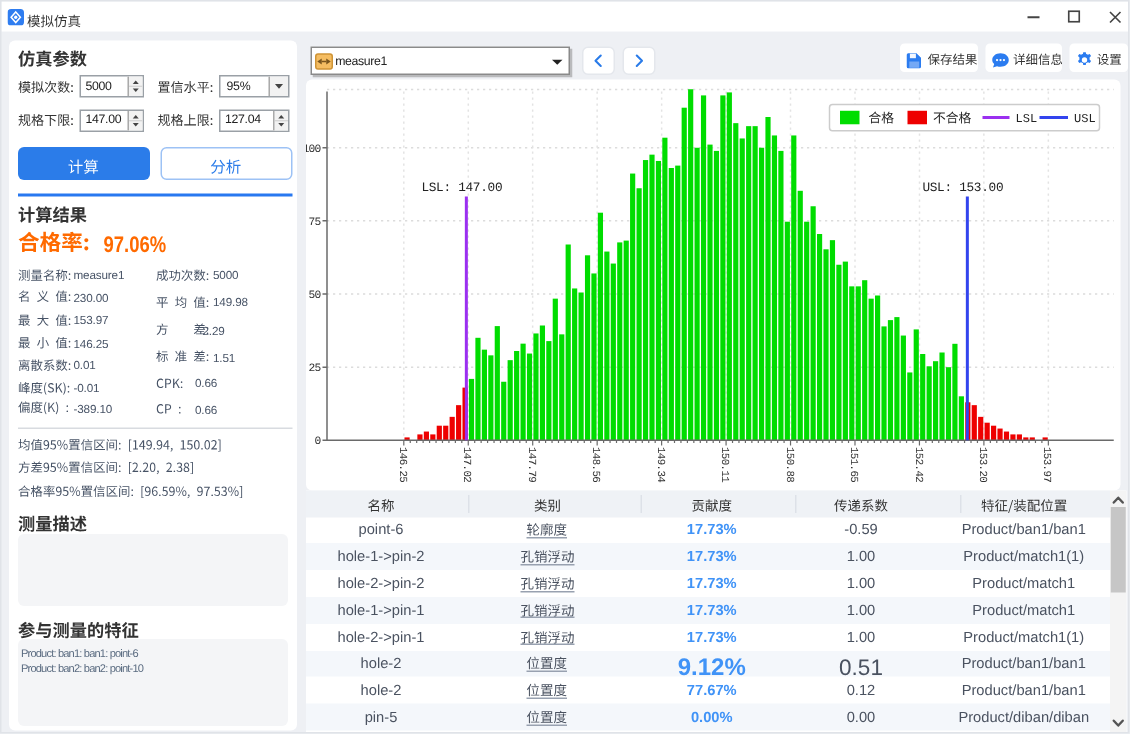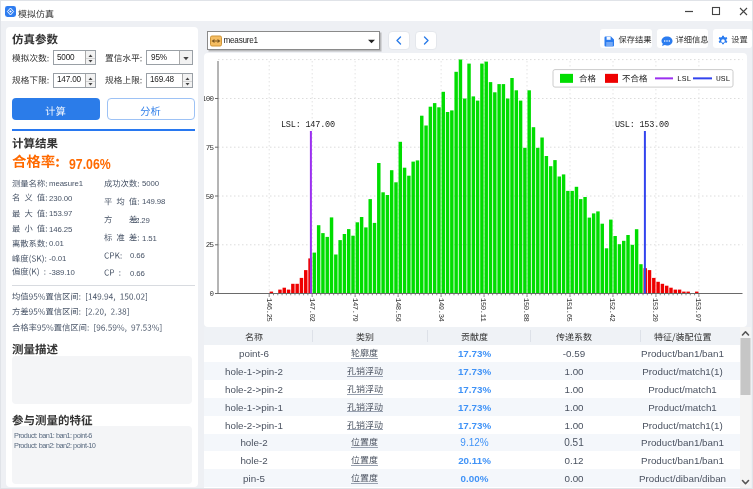--- a/index.html
+++ b/index.html
@@ -66,21 +66,21 @@
         <path d="M4.5 10.4 L6.5 8 L2.5 8 Z" fill="#444"></path>
         <line x1="0" y1="6.5" x2="9" y2="6.5" stroke="#ccc" stroke-width="0.8"></line>
       </svg></div>
   </div>
 <div style="position:absolute;left:104px;top:72px;">
     <svg width="38" height="13" viewBox="0 -10.1 38 12.6" style="overflow:visible;display:block">
       <path fill="#333" d="M4.1 -6.9V-2.3H4.8V-6.3H7.2V-2.3H7.8V-6.9ZM1.8 -7.2V-5.9H0.6V-5.3H1.8V-4.4L1.8 -3.8H0.4V-3.2H1.8C1.7 -2.0 1.4 -0.7 0.3 0.1C0.5 0.3 0.7 0.5 0.8 0.6C1.6 -0.1 2.0 -1.1 2.2 -2.1C2.6 -1.6 3.1 -0.9 3.3 -0.6L3.8 -1.1C3.6 -1.3 2.7 -2.4 2.3 -2.7L2.4 -3.2H3.7V-3.8H2.4L2.4 -4.4V-5.3H3.6V-5.9H2.4V-7.2ZM5.7 -5.6V-3.9C5.7 -2.5 5.4 -0.9 3.2 0.2C3.3 0.3 3.5 0.6 3.6 0.7C4.9 0.0 5.6 -0.9 6.0 -1.9V-0.2C6.0 0.3 6.2 0.5 6.8 0.5H7.5C8.2 0.5 8.3 0.2 8.3 -1.2C8.2 -1.2 8.0 -1.3 7.8 -1.4C7.8 -0.2 7.7 -0.0 7.5 -0.0H6.8C6.6 -0.0 6.6 -0.1 6.6 -0.3V-2.5H6.2C6.2 -3.0 6.3 -3.5 6.3 -3.9V-5.6Z M13.7 -5.8H15.6C15.3 -5.3 15.0 -4.8 14.6 -4.3C14.2 -4.7 13.8 -5.2 13.6 -5.6ZM10.5 -7.3V-5.4H9.2V-4.8H10.4C10.1 -3.6 9.5 -2.3 8.9 -1.5C9.1 -1.4 9.2 -1.1 9.3 -0.9C9.7 -1.5 10.1 -2.5 10.5 -3.5V0.7H11.1V-3.7C11.3 -3.3 11.6 -2.8 11.8 -2.6L12.2 -3.1C12.0 -3.3 11.3 -4.2 11.1 -4.4V-4.8H12.1L11.9 -4.7C12.0 -4.6 12.3 -4.3 12.4 -4.2C12.7 -4.5 13.0 -4.8 13.2 -5.1C13.5 -4.7 13.8 -4.3 14.1 -3.9C13.4 -3.3 12.5 -2.8 11.7 -2.5C11.8 -2.4 12.0 -2.2 12.0 -2.0C12.3 -2.1 12.5 -2.2 12.7 -2.3V0.7H13.3V0.3H15.8V0.7H16.4V-2.3L16.8 -2.2C16.9 -2.4 17.1 -2.6 17.2 -2.7C16.3 -3.0 15.6 -3.4 15.0 -3.9C15.6 -4.5 16.1 -5.3 16.4 -6.2L16.0 -6.4L15.9 -6.4H14.0C14.2 -6.6 14.3 -6.9 14.4 -7.2L13.8 -7.3C13.4 -6.4 12.9 -5.6 12.2 -5.0V-5.4H11.1V-7.3ZM13.3 -0.3V-1.9H15.8V-0.3ZM13.1 -2.5C13.7 -2.8 14.1 -3.1 14.6 -3.5C15.0 -3.1 15.5 -2.8 16.1 -2.5Z M21.1 -7.2V-0.4H17.8V0.3H25.7V-0.4H21.8V-3.8H25.1V-4.5H21.8V-7.2Z M26.9 -7.0V0.7H27.5V-6.4H28.7C28.6 -5.8 28.3 -5.0 28.1 -4.4C28.7 -3.7 28.8 -3.1 28.8 -2.6C28.8 -2.3 28.8 -2.1 28.7 -2.0C28.6 -2.0 28.5 -1.9 28.4 -1.9C28.2 -1.9 28.1 -1.9 27.9 -1.9C28.0 -1.8 28.0 -1.5 28.0 -1.4C28.2 -1.4 28.5 -1.4 28.6 -1.4C28.8 -1.4 29.0 -1.5 29.1 -1.5C29.3 -1.7 29.4 -2.1 29.4 -2.6C29.4 -3.1 29.3 -3.7 28.6 -4.5C28.9 -5.2 29.3 -6.0 29.5 -6.7L29.1 -7.0L29.0 -7.0ZM33.2 -4.8V-3.7H30.6V-4.8ZM33.2 -5.3H30.6V-6.4H33.2ZM29.9 0.7C30.1 0.6 30.4 0.5 32.2 0.0C32.1 -0.1 32.1 -0.4 32.1 -0.6L30.6 -0.2V-3.1H31.4C31.9 -1.4 32.7 -0.0 34.1 0.6C34.1 0.5 34.3 0.2 34.5 0.1C33.8 -0.2 33.2 -0.7 32.8 -1.3C33.3 -1.6 33.9 -2.0 34.3 -2.4L33.9 -2.8C33.5 -2.5 33.0 -2.1 32.5 -1.8C32.3 -2.2 32.1 -2.6 32.0 -3.1H33.8V-6.9H29.9V-0.5C29.9 -0.1 29.8 0.1 29.6 0.2C29.7 0.3 29.9 0.5 29.9 0.7Z M36.0 -3.4C36.3 -3.4 36.6 -3.6 36.6 -4.0C36.6 -4.4 36.3 -4.6 36.0 -4.6C35.7 -4.6 35.4 -4.4 35.4 -4.0C35.4 -3.6 35.7 -3.4 36.0 -3.4ZM36.0 0.1C36.3 0.1 36.6 -0.1 36.6 -0.5C36.6 -0.9 36.3 -1.1 36.0 -1.1C35.7 -1.1 35.4 -0.9 35.4 -0.5C35.4 -0.1 35.7 0.1 36.0 0.1Z"></path>
     </svg>
   </div>
 <div class="abs" style="left:145px;top:71.5px;width:47px;height:15px;background:#fff;border:1px solid #9aa0a6;box-sizing:border-box">
-    <span class="mono" style="position:absolute;left:3px;top:2.6px;font-size:8.2px;letter-spacing:-0.2px;color:#222;line-height:1">169.48</span>
+    <span class="mono" style="position:absolute;left:3px;top:2.6px;font-size:8.2px;letter-spacing:-0.2px;color:#222;line-height:1">127.04</span>
     <div style="position:absolute;right:0;top:0;width:9px;height:13px;background:#f2f2f2;border-left:1px solid #aaa"><svg width="9" height="13" viewBox="0 0 9 13">
         <path d="M4.5 2.6 L6.5 5 L2.5 5 Z" fill="#444"></path>
         <path d="M4.5 10.4 L6.5 8 L2.5 8 Z" fill="#444"></path>
         <line x1="0" y1="6.5" x2="9" y2="6.5" stroke="#ccc" stroke-width="0.8"></line>
       </svg></div>
   </div>
 <div class="abs" style="left:10.5px;top:97px;width:88px;height:21.5px;background:#2b7ce9;border-radius:4px"></div>
 <div style="position:absolute;left:44px;top:101.5px;">
     <svg width="22" height="15" viewBox="0 -12.2 22 15.2" style="overflow:visible;display:block">
       <path fill="#fff" d="M1.4 -8.1C2.0 -7.6 2.8 -6.9 3.1 -6.5L3.6 -7.1C3.3 -7.5 2.5 -8.2 2.0 -8.6ZM0.5 -5.5V-4.7H2.2V-1.0C2.2 -0.5 1.8 -0.2 1.6 -0.1C1.8 0.1 2.0 0.4 2.1 0.6C2.2 0.4 2.5 0.2 4.5 -1.2C4.4 -1.4 4.3 -1.7 4.2 -1.9L3.0 -1.0V-5.5ZM6.6 -8.8V-5.3H3.9V-4.5H6.6V0.8H7.4V-4.5H10.1V-5.3H7.4V-8.8Z M13.1 -4.8H18.5V-4.2H13.1ZM13.1 -3.7H18.5V-3.0H13.1ZM13.1 -5.9H18.5V-5.3H13.1ZM16.5 -8.9C16.3 -8.1 15.7 -7.3 15.1 -6.8C15.3 -6.7 15.6 -6.6 15.7 -6.4H13.6L14.2 -6.7C14.1 -6.9 14.0 -7.1 13.8 -7.4H15.6V-8.0H12.8C13.0 -8.3 13.1 -8.5 13.2 -8.7L12.4 -8.9C12.1 -8.1 11.5 -7.2 10.9 -6.7C11.0 -6.6 11.4 -6.4 11.5 -6.3C11.8 -6.6 12.2 -7.0 12.4 -7.4H13.0C13.2 -7.1 13.4 -6.7 13.5 -6.4H12.4V-2.5H13.8V-1.8L13.8 -1.6H11.1V-0.9H13.5C13.2 -0.5 12.6 -0.1 11.3 0.3C11.4 0.4 11.6 0.7 11.7 0.9C13.4 0.4 14.1 -0.3 14.4 -0.9H17.2V0.8H18.0V-0.9H20.5V-1.6H18.0V-2.5H19.3V-6.4H18.3L18.9 -6.7C18.8 -6.9 18.6 -7.2 18.4 -7.4H20.4V-8.0H17.0C17.1 -8.3 17.2 -8.5 17.3 -8.7ZM17.2 -1.6H14.6L14.6 -1.8V-2.5H17.2ZM15.8 -6.4C16.1 -6.7 16.4 -7.0 16.6 -7.4H17.5C17.7 -7.1 18.0 -6.7 18.2 -6.4Z"></path>
@@ -607,31 +607,31 @@
 <span class="abs" style="left:573px;top:418.6px;transform:translateX(-50%);font-size:9.8px;color:#4a5260">1.00</span>
 <span class="abs" style="left:681.5px;top:418.6px;transform:translateX(-50%);font-size:9.8px;color:#4a5260">Product/match1(1)</span>
 <div class="abs" style="left:203px;top:432.5px;width:536px;height:17.8px;background:#f4f7fb"></div>
 <span class="abs" style="left:253px;top:436.4px;transform:translateX(-50%);font-size:9.8px;color:#4a5260">hole-2</span>
 <div class="abs" style="left:350.0px;top:434.4px">
     <svg width="28" height="13" viewBox="0 -10.4 28 13.0" style="overflow:visible;display:block">
       <path fill="#4a5260" d="M3.3 -5.9V-5.3H8.2V-5.9ZM3.9 -4.6C4.2 -3.3 4.5 -1.7 4.5 -0.7L5.2 -0.9C5.1 -1.8 4.8 -3.5 4.5 -4.7ZM5.1 -7.5C5.3 -7.0 5.5 -6.4 5.6 -6.0L6.2 -6.2C6.1 -6.6 5.9 -7.2 5.8 -7.6ZM2.9 -0.3V0.3H8.6V-0.3H6.7C7.1 -1.5 7.4 -3.3 7.7 -4.7L7.0 -4.8C6.8 -3.4 6.4 -1.5 6.1 -0.3ZM2.6 -7.5C2.1 -6.2 1.2 -4.8 0.3 -3.9C0.5 -3.8 0.7 -3.4 0.7 -3.3C1.0 -3.6 1.3 -4.0 1.6 -4.4V0.7H2.3V-5.4C2.6 -6.0 3.0 -6.7 3.2 -7.3Z M14.9 -6.7H16.4V-5.9H14.9ZM12.8 -6.7H14.2V-5.9H12.8ZM10.7 -6.7H12.1V-5.9H10.7ZM10.7 -3.8V-0.1H9.5V0.4H17.5V-0.1H16.3V-3.8H13.5L13.6 -4.4H17.3V-4.9H13.7L13.8 -5.4H17.1V-7.2H10.1V-5.4H13.1L13.0 -4.9H9.6V-4.4H12.9L12.8 -3.8ZM11.4 -0.1V-0.6H15.6V-0.1ZM11.4 -2.5H15.6V-2.0H11.4ZM11.4 -2.9V-3.4H15.6V-2.9ZM11.4 -1.5H15.6V-1.0H11.4Z M21.5 -5.8V-5.0H20.0V-4.5H21.5V-3.0H25.0V-4.5H26.4V-5.0H25.0V-5.8H24.3V-5.0H22.1V-5.8ZM24.3 -4.5V-3.5H22.1V-4.5ZM24.8 -1.8C24.4 -1.4 23.9 -1.0 23.2 -0.7C22.6 -1.0 22.1 -1.4 21.7 -1.8ZM20.2 -2.4V-1.8H21.3L21.0 -1.7C21.4 -1.2 21.9 -0.8 22.5 -0.4C21.6 -0.2 20.7 0.0 19.7 0.1C19.8 0.2 20.0 0.5 20.0 0.7C21.1 0.5 22.2 0.3 23.2 -0.1C24.1 0.3 25.1 0.6 26.3 0.7C26.3 0.5 26.5 0.3 26.7 0.1C25.7 0.0 24.7 -0.1 23.9 -0.4C24.7 -0.8 25.4 -1.4 25.8 -2.2L25.4 -2.4L25.3 -2.4ZM22.3 -7.4C22.4 -7.2 22.5 -6.9 22.6 -6.7H19.1V-4.2C19.1 -2.9 19.1 -0.9 18.3 0.4C18.5 0.5 18.8 0.6 18.9 0.7C19.7 -0.7 19.8 -2.8 19.8 -4.2V-6.0H26.5V-6.7H23.4C23.3 -7.0 23.1 -7.3 22.9 -7.6Z"></path>
     </svg>
   </div>
 <div class="abs" style="left:350.0px;top:446.0px;width:27.0px;height:1px;background:#98a1b0"></div>
-<span class="abs" style="left:473.5px;top:436.4px;transform:translateX(-50%);font-size:10px;font-weight:400;color:#4093f7">9.12%</span>
-<span class="abs" style="left:573px;top:436.4px;transform:translateX(-50%);font-size:10px;color:#4a5260">0.51</span>
+<span class="abs" style="left:473.5px;top:436.4px;transform:translateX(-50%);font-size:16px;font-weight:700;color:#4093f7">9.12%</span>
+<span class="abs" style="left:573px;top:436.4px;transform:translateX(-50%);font-size:15px;color:#4a5260">0.51</span>
 <span class="abs" style="left:681.5px;top:436.4px;transform:translateX(-50%);font-size:9.8px;color:#4a5260">Product/ban1/ban1</span>
 <span class="abs" style="left:253px;top:454.2px;transform:translateX(-50%);font-size:9.8px;color:#4a5260">hole-2</span>
 <div class="abs" style="left:350.0px;top:452.2px">
     <svg width="28" height="13" viewBox="0 -10.4 28 13.0" style="overflow:visible;display:block">
       <path fill="#4a5260" d="M3.3 -5.9V-5.3H8.2V-5.9ZM3.9 -4.6C4.2 -3.3 4.5 -1.7 4.5 -0.7L5.2 -0.9C5.1 -1.8 4.8 -3.5 4.5 -4.7ZM5.1 -7.5C5.3 -7.0 5.5 -6.4 5.6 -6.0L6.2 -6.2C6.1 -6.6 5.9 -7.2 5.8 -7.6ZM2.9 -0.3V0.3H8.6V-0.3H6.7C7.1 -1.5 7.4 -3.3 7.7 -4.7L7.0 -4.8C6.8 -3.4 6.4 -1.5 6.1 -0.3ZM2.6 -7.5C2.1 -6.2 1.2 -4.8 0.3 -3.9C0.5 -3.8 0.7 -3.4 0.7 -3.3C1.0 -3.6 1.3 -4.0 1.6 -4.4V0.7H2.3V-5.4C2.6 -6.0 3.0 -6.7 3.2 -7.3Z M14.9 -6.7H16.4V-5.9H14.9ZM12.8 -6.7H14.2V-5.9H12.8ZM10.7 -6.7H12.1V-5.9H10.7ZM10.7 -3.8V-0.1H9.5V0.4H17.5V-0.1H16.3V-3.8H13.5L13.6 -4.4H17.3V-4.9H13.7L13.8 -5.4H17.1V-7.2H10.1V-5.4H13.1L13.0 -4.9H9.6V-4.4H12.9L12.8 -3.8ZM11.4 -0.1V-0.6H15.6V-0.1ZM11.4 -2.5H15.6V-2.0H11.4ZM11.4 -2.9V-3.4H15.6V-2.9ZM11.4 -1.5H15.6V-1.0H11.4Z M21.5 -5.8V-5.0H20.0V-4.5H21.5V-3.0H25.0V-4.5H26.4V-5.0H25.0V-5.8H24.3V-5.0H22.1V-5.8ZM24.3 -4.5V-3.5H22.1V-4.5ZM24.8 -1.8C24.4 -1.4 23.9 -1.0 23.2 -0.7C22.6 -1.0 22.1 -1.4 21.7 -1.8ZM20.2 -2.4V-1.8H21.3L21.0 -1.7C21.4 -1.2 21.9 -0.8 22.5 -0.4C21.6 -0.2 20.7 0.0 19.7 0.1C19.8 0.2 20.0 0.5 20.0 0.7C21.1 0.5 22.2 0.3 23.2 -0.1C24.1 0.3 25.1 0.6 26.3 0.7C26.3 0.5 26.5 0.3 26.7 0.1C25.7 0.0 24.7 -0.1 23.9 -0.4C24.7 -0.8 25.4 -1.4 25.8 -2.2L25.4 -2.4L25.3 -2.4ZM22.3 -7.4C22.4 -7.2 22.5 -6.9 22.6 -6.7H19.1V-4.2C19.1 -2.9 19.1 -0.9 18.3 0.4C18.5 0.5 18.8 0.6 18.9 0.7C19.7 -0.7 19.8 -2.8 19.8 -4.2V-6.0H26.5V-6.7H23.4C23.3 -7.0 23.1 -7.3 22.9 -7.6Z"></path>
     </svg>
   </div>
 <div class="abs" style="left:350.0px;top:463.8px;width:27.0px;height:1px;background:#98a1b0"></div>
-<span class="abs" style="left:473.5px;top:454.2px;transform:translateX(-50%);font-size:9.8px;font-weight:700;color:#4093f7">20.11%</span>
+<span class="abs" style="left:473.5px;top:454.2px;transform:translateX(-50%);font-size:9.8px;font-weight:700;color:#4093f7">77.67%</span>
 <span class="abs" style="left:573px;top:454.2px;transform:translateX(-50%);font-size:9.8px;color:#4a5260">0.12</span>
 <span class="abs" style="left:681.5px;top:454.2px;transform:translateX(-50%);font-size:9.8px;color:#4a5260">Product/ban1/ban1</span>
 <div class="abs" style="left:203px;top:468.1px;width:536px;height:17.8px;background:#f4f7fb"></div>
 <span class="abs" style="left:253px;top:472.0px;transform:translateX(-50%);font-size:9.8px;color:#4a5260">pin-5</span>
 <div class="abs" style="left:350.0px;top:470.0px">
     <svg width="28" height="13" viewBox="0 -10.4 28 13.0" style="overflow:visible;display:block">
       <path fill="#4a5260" d="M3.3 -5.9V-5.3H8.2V-5.9ZM3.9 -4.6C4.2 -3.3 4.5 -1.7 4.5 -0.7L5.2 -0.9C5.1 -1.8 4.8 -3.5 4.5 -4.7ZM5.1 -7.5C5.3 -7.0 5.5 -6.4 5.6 -6.0L6.2 -6.2C6.1 -6.6 5.9 -7.2 5.8 -7.6ZM2.9 -0.3V0.3H8.6V-0.3H6.7C7.1 -1.5 7.4 -3.3 7.7 -4.7L7.0 -4.8C6.8 -3.4 6.4 -1.5 6.1 -0.3ZM2.6 -7.5C2.1 -6.2 1.2 -4.8 0.3 -3.9C0.5 -3.8 0.7 -3.4 0.7 -3.3C1.0 -3.6 1.3 -4.0 1.6 -4.4V0.7H2.3V-5.4C2.6 -6.0 3.0 -6.7 3.2 -7.3Z M14.9 -6.7H16.4V-5.9H14.9ZM12.8 -6.7H14.2V-5.9H12.8ZM10.7 -6.7H12.1V-5.9H10.7ZM10.7 -3.8V-0.1H9.5V0.4H17.5V-0.1H16.3V-3.8H13.5L13.6 -4.4H17.3V-4.9H13.7L13.8 -5.4H17.1V-7.2H10.1V-5.4H13.1L13.0 -4.9H9.6V-4.4H12.9L12.8 -3.8ZM11.4 -0.1V-0.6H15.6V-0.1ZM11.4 -2.5H15.6V-2.0H11.4ZM11.4 -2.9V-3.4H15.6V-2.9ZM11.4 -1.5H15.6V-1.0H11.4Z M21.5 -5.8V-5.0H20.0V-4.5H21.5V-3.0H25.0V-4.5H26.4V-5.0H25.0V-5.8H24.3V-5.0H22.1V-5.8ZM24.3 -4.5V-3.5H22.1V-4.5ZM24.8 -1.8C24.4 -1.4 23.9 -1.0 23.2 -0.7C22.6 -1.0 22.1 -1.4 21.7 -1.8ZM20.2 -2.4V-1.8H21.3L21.0 -1.7C21.4 -1.2 21.9 -0.8 22.5 -0.4C21.6 -0.2 20.7 0.0 19.7 0.1C19.8 0.2 20.0 0.5 20.0 0.7C21.1 0.5 22.2 0.3 23.2 -0.1C24.1 0.3 25.1 0.6 26.3 0.7C26.3 0.5 26.5 0.3 26.7 0.1C25.7 0.0 24.7 -0.1 23.9 -0.4C24.7 -0.8 25.4 -1.4 25.8 -2.2L25.4 -2.4L25.3 -2.4ZM22.3 -7.4C22.4 -7.2 22.5 -6.9 22.6 -6.7H19.1V-4.2C19.1 -2.9 19.1 -0.9 18.3 0.4C18.5 0.5 18.8 0.6 18.9 0.7C19.7 -0.7 19.8 -2.8 19.8 -4.2V-6.0H26.5V-6.7H23.4C23.3 -7.0 23.1 -7.3 22.9 -7.6Z"></path>
     </svg>
   </div>
 <div class="abs" style="left:350.0px;top:481.6px;width:27.0px;height:1px;background:#98a1b0"></div>

